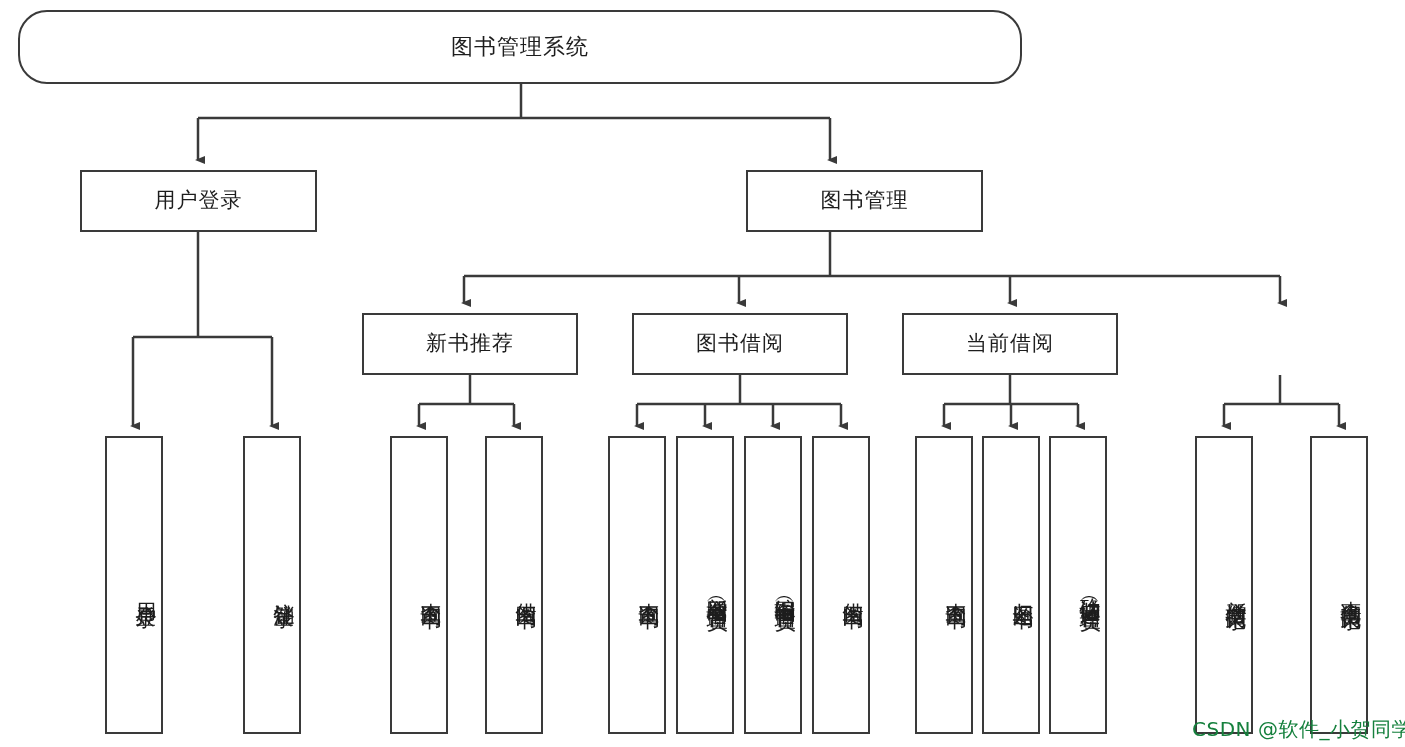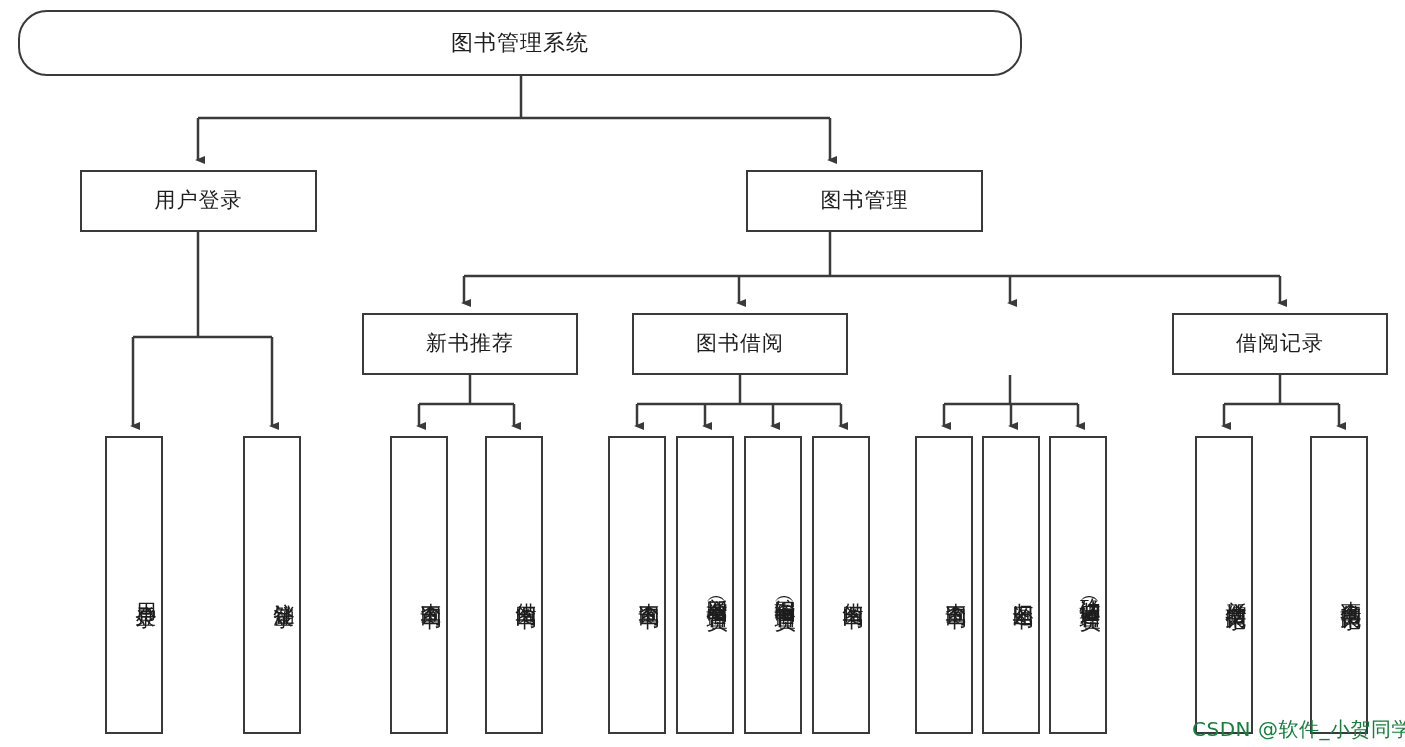--- a/index.html
+++ b/index.html
@@ -112,28 +112,28 @@
       <path d="M1011,404 L1011,426" marker-end="url(#arrow)"></path>
       <path d="M1078,404 L1078,426" marker-end="url(#arrow)"></path>
 
       <path d="M1280,375 L1280,404"></path>
       <path d="M1224,404 L1339,404"></path>
       <path d="M1224,404 L1224,426" marker-end="url(#arrow)"></path>
       <path d="M1339,404 L1339,426" marker-end="url(#arrow)"></path>
     </g>
   </svg>
 
-  <div class="node h root" style="left:18px; top:10px; width:1004px; height:66px;border-radius:29px;">图书管理系统</div>
+  <div class="node h root" style="left:18px; top:10px; width:1004px; height:74px;border-radius:29px;">图书管理系统</div>
 
   <div class="node h" style="left:80px; top:170px; width:237px; height:62px;">用户登录</div>
   <div class="node h" style="left:712px; top:170px; width:237px; height:62px;margin-left:34px;">图书管理</div>
 
   <div class="node h" style="left:632px; top:313px; width:216px; height:62px;">图书借阅</div>
   <div class="node h" style="left:362px; top:313px; width:216px; height:62px;">新书推荐</div>
-  <div class="node h" style="left:1172px; top:313px; width:216px; height:62px;">借阅记录</div>
+  <div class="node h" style="left:902px; top:313px; width:216px; height:62px;">当前借阅</div>
 
   <div class="node v" style="left:105px; top:436px; width:58px; height:298px;">用户登录</div>
   <div class="node v" style="left:243px; top:436px; width:58px; height:298px;">注销登录</div>
 
   <div class="node v" style="left:390px; top:436px; width:58px; height:298px;">查询图书</div>
   <div class="node v" style="left:485px; top:436px; width:58px; height:298px;">借阅图书</div>
 
   <div class="node v" style="left:608px; top:436px; width:58px; height:298px;">查询图书</div>
   <div class="node v" style="left:676px; top:436px; width:58px; height:298px;">新增图书（管理员）</div>
   <div class="node v" style="left:744px; top:436px; width:58px; height:298px;">编辑图书（管理员）</div>

